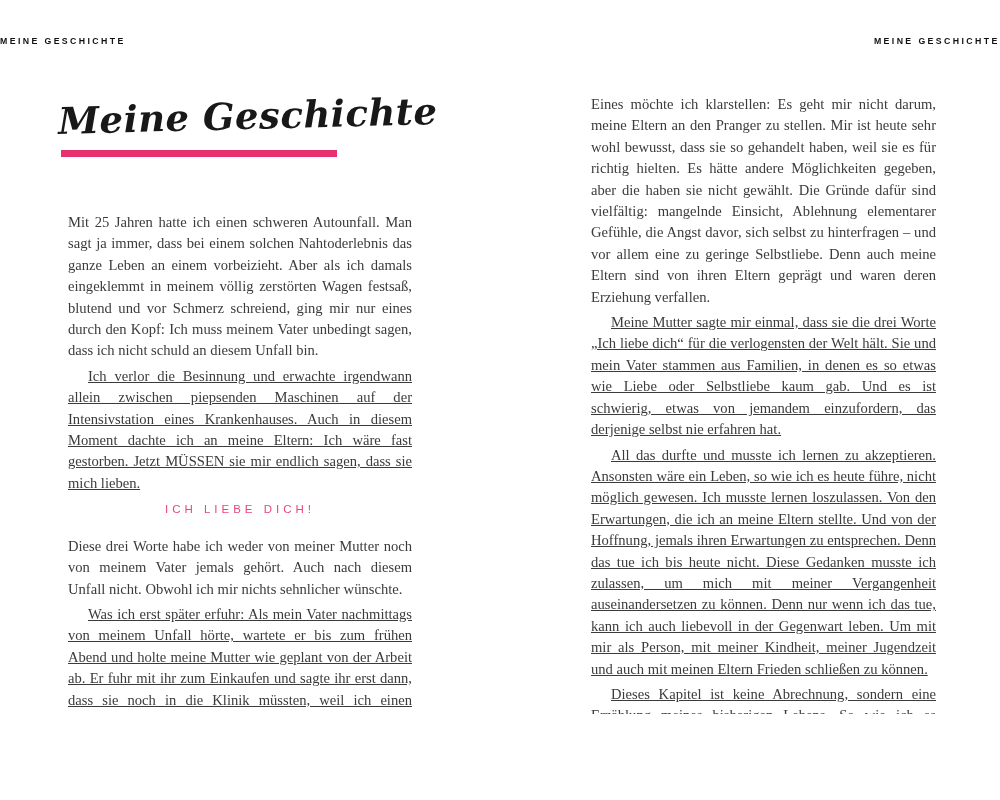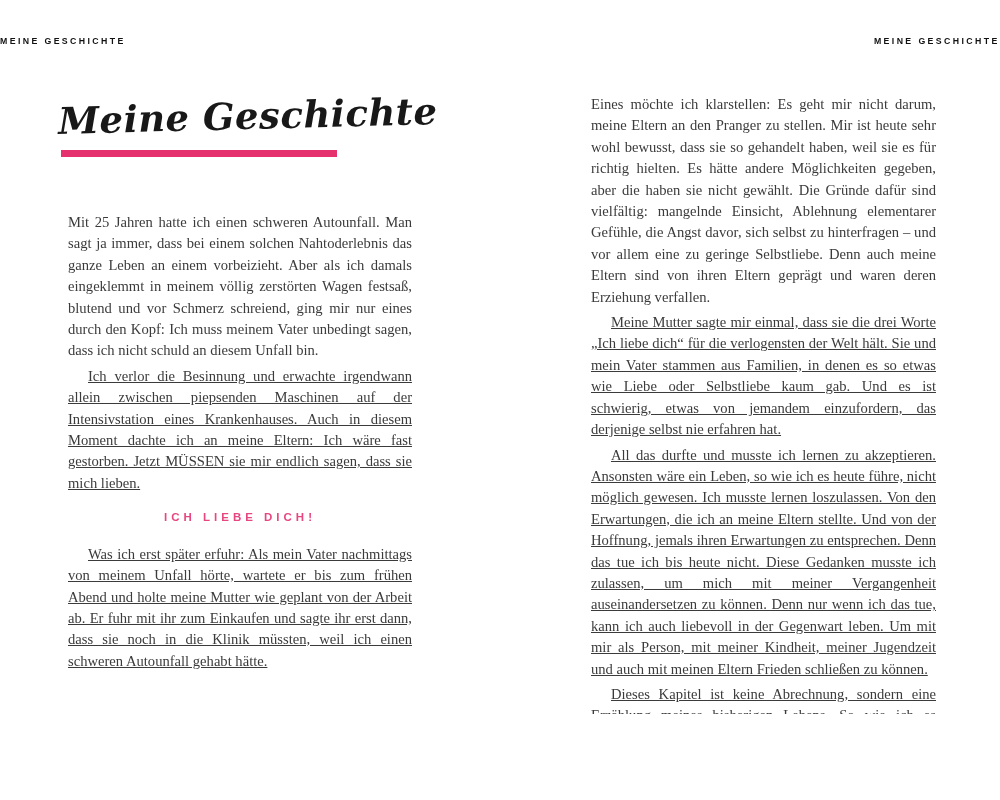--- a/index.html
+++ b/index.html
@@ -59,24 +59,24 @@
     text-align: justify;
     hyphens: auto;
   }
   .body p { margin: 4px; }
   .body p.indent { text-indent: 20px; text-decoration: underline; }
 
   .left-body  { left: 64px;  top: 208px; width: 352px; }
   .right-body { left: 587px; top: 90px;  width: 353px; }
 
   .love-heading {
-    margin: 13px 0 15px 0;
+    margin: 5px 0 15px 0;
     text-align: center;
     font-family: "Liberation Sans", sans-serif;
-    font-weight: bold;
+    font-weight: normal;
     font-size: 11.5px;
     letter-spacing: 4px;
     color: #e84680;
     white-space: nowrap;
   }
 
   .page-number {
     position: absolute;
     top: 745px;
     font-family: Liberation Sans, sans-serif;
@@ -98,20 +98,21 @@
   <div class="running-header right">MEINE GESCHICHTE</div>
 
   <div class="chapter-title">Meine Geschichte</div>
 
   <div class="title-underline"></div>
 
   <div class="body left-body">
     <p>Mit 25 Jahren hatte ich einen schweren Autounfall. Man sagt ja immer, dass bei einem solchen Nahtoderlebnis das ganze Leben an einem vorbeizieht. Aber als ich damals eingeklemmt in meinem völlig zerstörten Wagen festsaß, blutend und vor Schmerz schreiend, ging mir nur eines durch den Kopf: Ich muss meinem Vater unbedingt sagen, dass ich nicht schuld an diesem Unfall bin.</p>
     <p class="indent">Ich verlor die Besinnung und erwachte irgendwann allein zwischen piepsenden Maschinen auf der Intensivstation eines Krankenhauses. Auch in diesem Moment dachte ich an meine Eltern: Ich wäre fast gestorben. Jetzt MÜSSEN sie mir endlich sagen, dass sie mich lieben.</p>
     <h3 class="love-heading">ICH LIEBE DICH!</h3>
+    <p>Diese drei Worte habe ich weder von meiner Mutter noch von meinem Vater jemals gehört. Auch nach diesem Unfall nicht. Obwohl ich mir nichts sehnlicher wünschte.</p>
     <p class="indent">Was ich erst später erfuhr: Als mein Vater nachmittags von meinem Unfall hörte, wartete er bis zum frühen Abend und holte meine Mutter wie geplant von der Arbeit ab. Er fuhr mit ihr zum Einkaufen und sagte ihr erst dann, dass sie noch in die Klinik müssten, weil ich einen schweren Autounfall gehabt hätte.</p>
   </div>
 
   <div class="body right-body">
     <p>Eines möchte ich klarstellen: Es geht mir nicht darum, meine Eltern an den Pranger zu stellen. Mir ist heute sehr wohl bewusst, dass sie so gehandelt haben, weil sie es für richtig hielten. Es hätte andere Möglichkeiten gegeben, aber die haben sie nicht gewählt. Die Gründe dafür sind vielfältig: mangelnde Einsicht, Ablehnung elementarer Gefühle, die Angst davor, sich selbst zu hinterfragen – und vor allem eine zu geringe Selbstliebe. Denn auch meine Eltern sind von ihren Eltern geprägt und waren deren Erziehung verfallen.</p>
     <p class="indent">Meine Mutter sagte mir einmal, dass sie die drei Worte „Ich liebe dich“ für die verlogensten der Welt hält. Sie und mein Vater stammen aus Familien, in denen es so etwas wie Liebe oder Selbstliebe kaum gab. Und es ist schwierig, etwas von jemandem einzufordern, das derjenige selbst nie erfahren hat.</p>
     <p class="indent">All das durfte und musste ich lernen zu akzeptieren. Ansonsten wäre ein Leben, so wie ich es heute führe, nicht möglich gewesen. Ich musste lernen loszulassen. Von den Erwartungen, die ich an meine Eltern stellte. Und von der Hoffnung, jemals ihren Erwartungen zu entsprechen. Denn das tue ich bis heute nicht. Diese Gedanken musste ich zulassen, um mich mit meiner Vergangenheit auseinandersetzen zu können. Denn nur wenn ich das tue, kann ich auch liebevoll in der Gegenwart leben. Um mit mir als Person, mit meiner Kindheit, meiner Jugendzeit und auch mit meinen Eltern Frieden schließen zu können.</p>
     <p class="indent">Dieses Kapitel ist keine Abrechnung, sondern eine Erzählung meines bisherigen Lebens. So wie ich es gesehen habe und wie ich es heute sehe. Ich muss Ihnen von einigen wichtigen Erlebnissen berichten, damit Sie mein Buch verstehen können. Damit Sie wissen, warum ich von manchen Geschehnissen in einer Art berichte, die sich vielleicht hart anhört. Aber ich habe nun mal alles genauso empfunden. Und ich habe keine Lust, meine Gefühle aus irgendwelchen gesellschaftlichen Konventionen heraus anders darzustellen.</p>
   </div>
 

